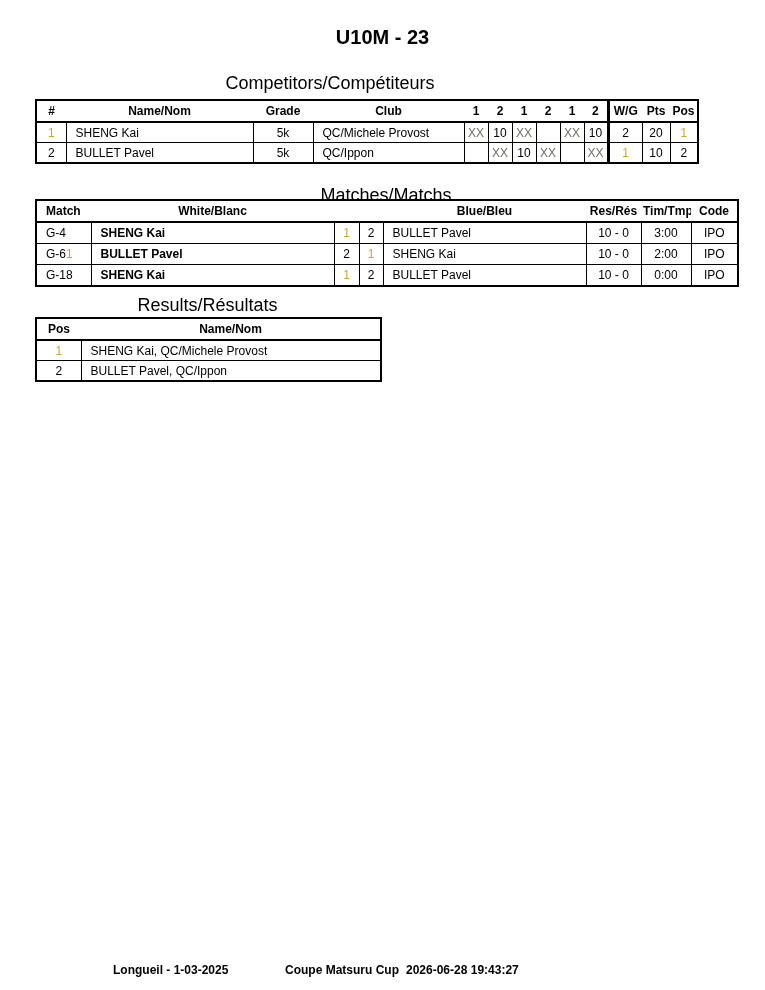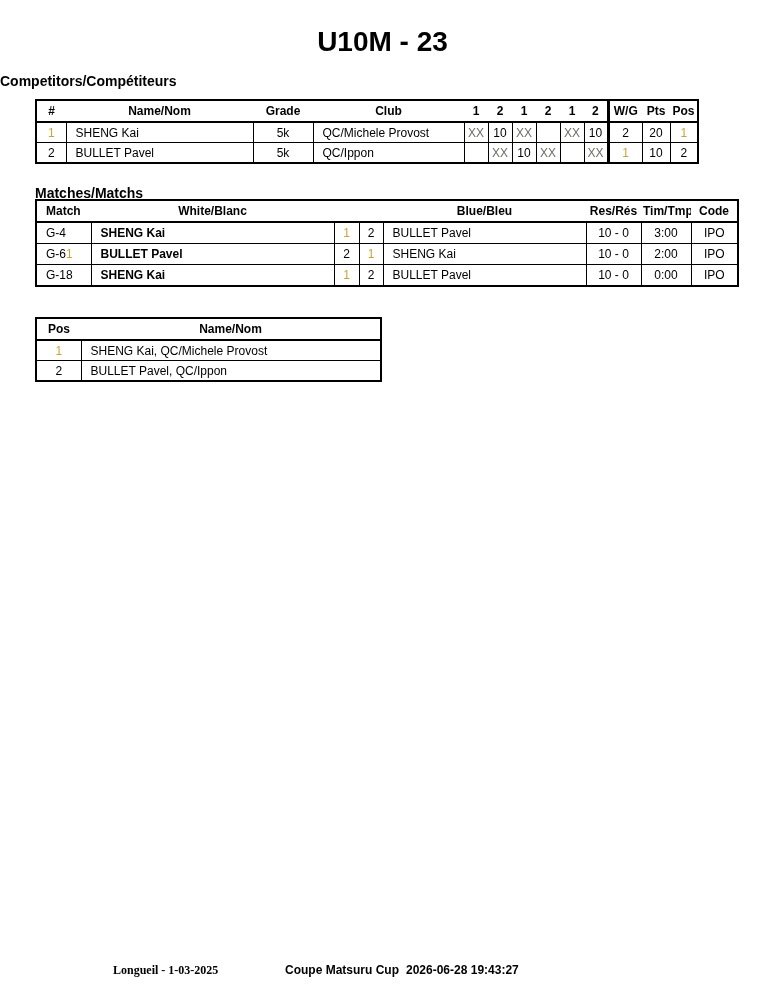--- a/index.html
+++ b/index.html
@@ -4,23 +4,23 @@
 <style>
   html,body { margin:0; padding:0; background:#e8e8e8; }
   .page {
     position:relative; width:765px; height:990px; margin:0 auto;
     background:#ffffff; color:var(--text);
     font-family:"Liberation Sans","DejaVu Sans",sans-serif;
     font-size:12px; overflow:hidden;
   }
   .title {
     position:absolute; top:26px; left:0; width:765px;
-    text-align:center; font-size:28px; font-weight:bold;
+    text-align:center; font-size:20px; font-weight:bold;
   }
-  .caption { position:absolute; font-size:14px; font-weight:bold; }
+  .caption { position:absolute; text-align:center; font-size:18px; font-weight:normal; }
   .cap-competitors { top:73px; left:0; width:660px; }
   .cap-matches { top:177px; left:35px; width:702px;margin-top:8px; }
   .cap-results { top:295px; left:35px; width:345px; }
 
   table { position:absolute; border-collapse:collapse; table-layout:fixed; background:#fff; }
   table { border:2px solid var(--border); }
   th { border:0 none; border-bottom:2px solid var(--border); font-weight:bold; height:20px; padding:0 2px; white-space:nowrap; overflow:hidden; }
   td { border:1px solid var(--border); height:19px; padding:0 2px; white-space:nowrap; overflow:hidden; }
   .t-competitors { top:99px; left:35px; width:662px; }
   .t-matches { top:199px; left:35px; width:702px; }
@@ -28,21 +28,21 @@
   .t-results { top:317px; left:35px; width:345px; }
 
   .al { text-align:left; padding-left:9px; }
   .ac { text-align:center; }
   .sep-left { border-left:3px solid var(--border) !important; }
   .bold { font-weight:bold; }
   .gold { color:var(--gold); }
   .xx { color:var(--xx); }
 
   .footer-item { position:absolute; top:963px; font-size:12px; font-weight:bold; white-space:nowrap; }
-  .f-loc { left:113px;font-family:Liberation Serif, serif; }
+  .f-loc { left:113px; }
   .f-event { left:285px; }
   .f-time { left:406px; }
 </style>
 </head>
 <body>
 
 <div class="page">
 
   <div class="title">U10M - 23</div>
 
@@ -161,20 +161,21 @@
       <td class="ac gold">1</td>
       <td class="ac">2</td>
       <td class="al">BULLET Pavel</td>
       <td class="ac">10 - 0</td>
       <td class="ac">0:00</td>
       <td class="ac">IPO</td>
     </tr>
   </tbody>
     </table>
 
+  <div class="caption cap-results">Results/Résultats</div>
   <table class="t-results">
     <colgroup>
         <col style="width:45px">
         <col style="width:300px">
       </colgroup>
     <tbody>
         <tr>
       <th class="ac">Pos</th>
       <th class="ac">Name/Nom</th>
     </tr>

